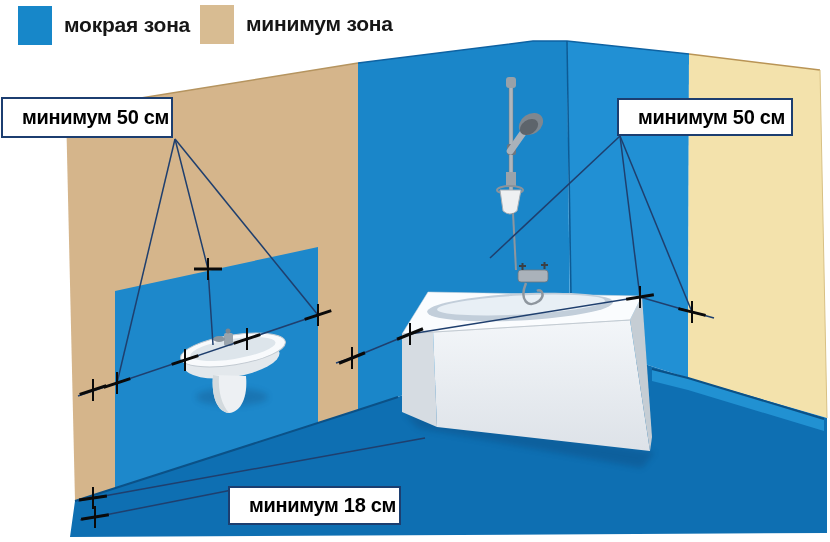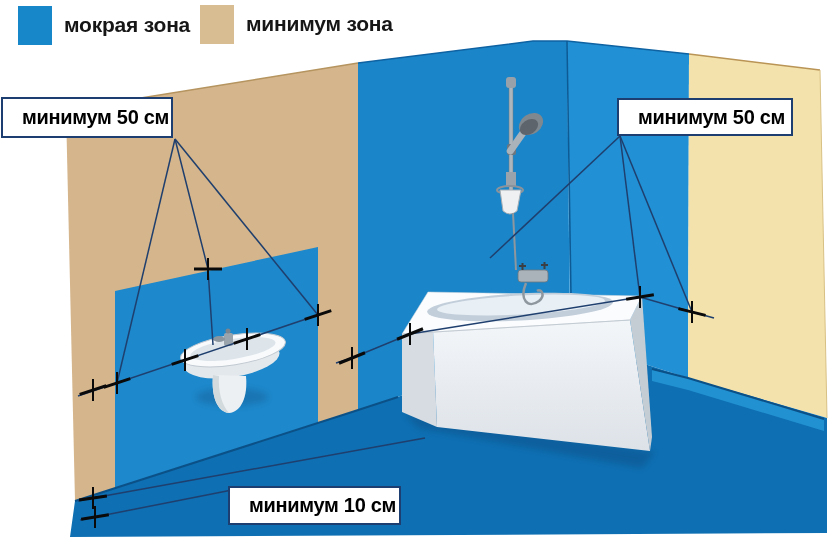--- a/index.html
+++ b/index.html
@@ -166,16 +166,16 @@
   <span class="legend-label">минимум зона</span>
 </div>
 
 <div id="box-left" class="dim-box">
   <span>минимум 50 см</span>
 </div>
 <div id="box-right" class="dim-box">
   <span>минимум 50 см</span>
 </div>
 <div id="box-bottom" class="dim-box">
-  <span>минимум 10 см</span>
+  <span>минимум 18 см</span>
 </div>
 
 </div>
 
 </body></html>

